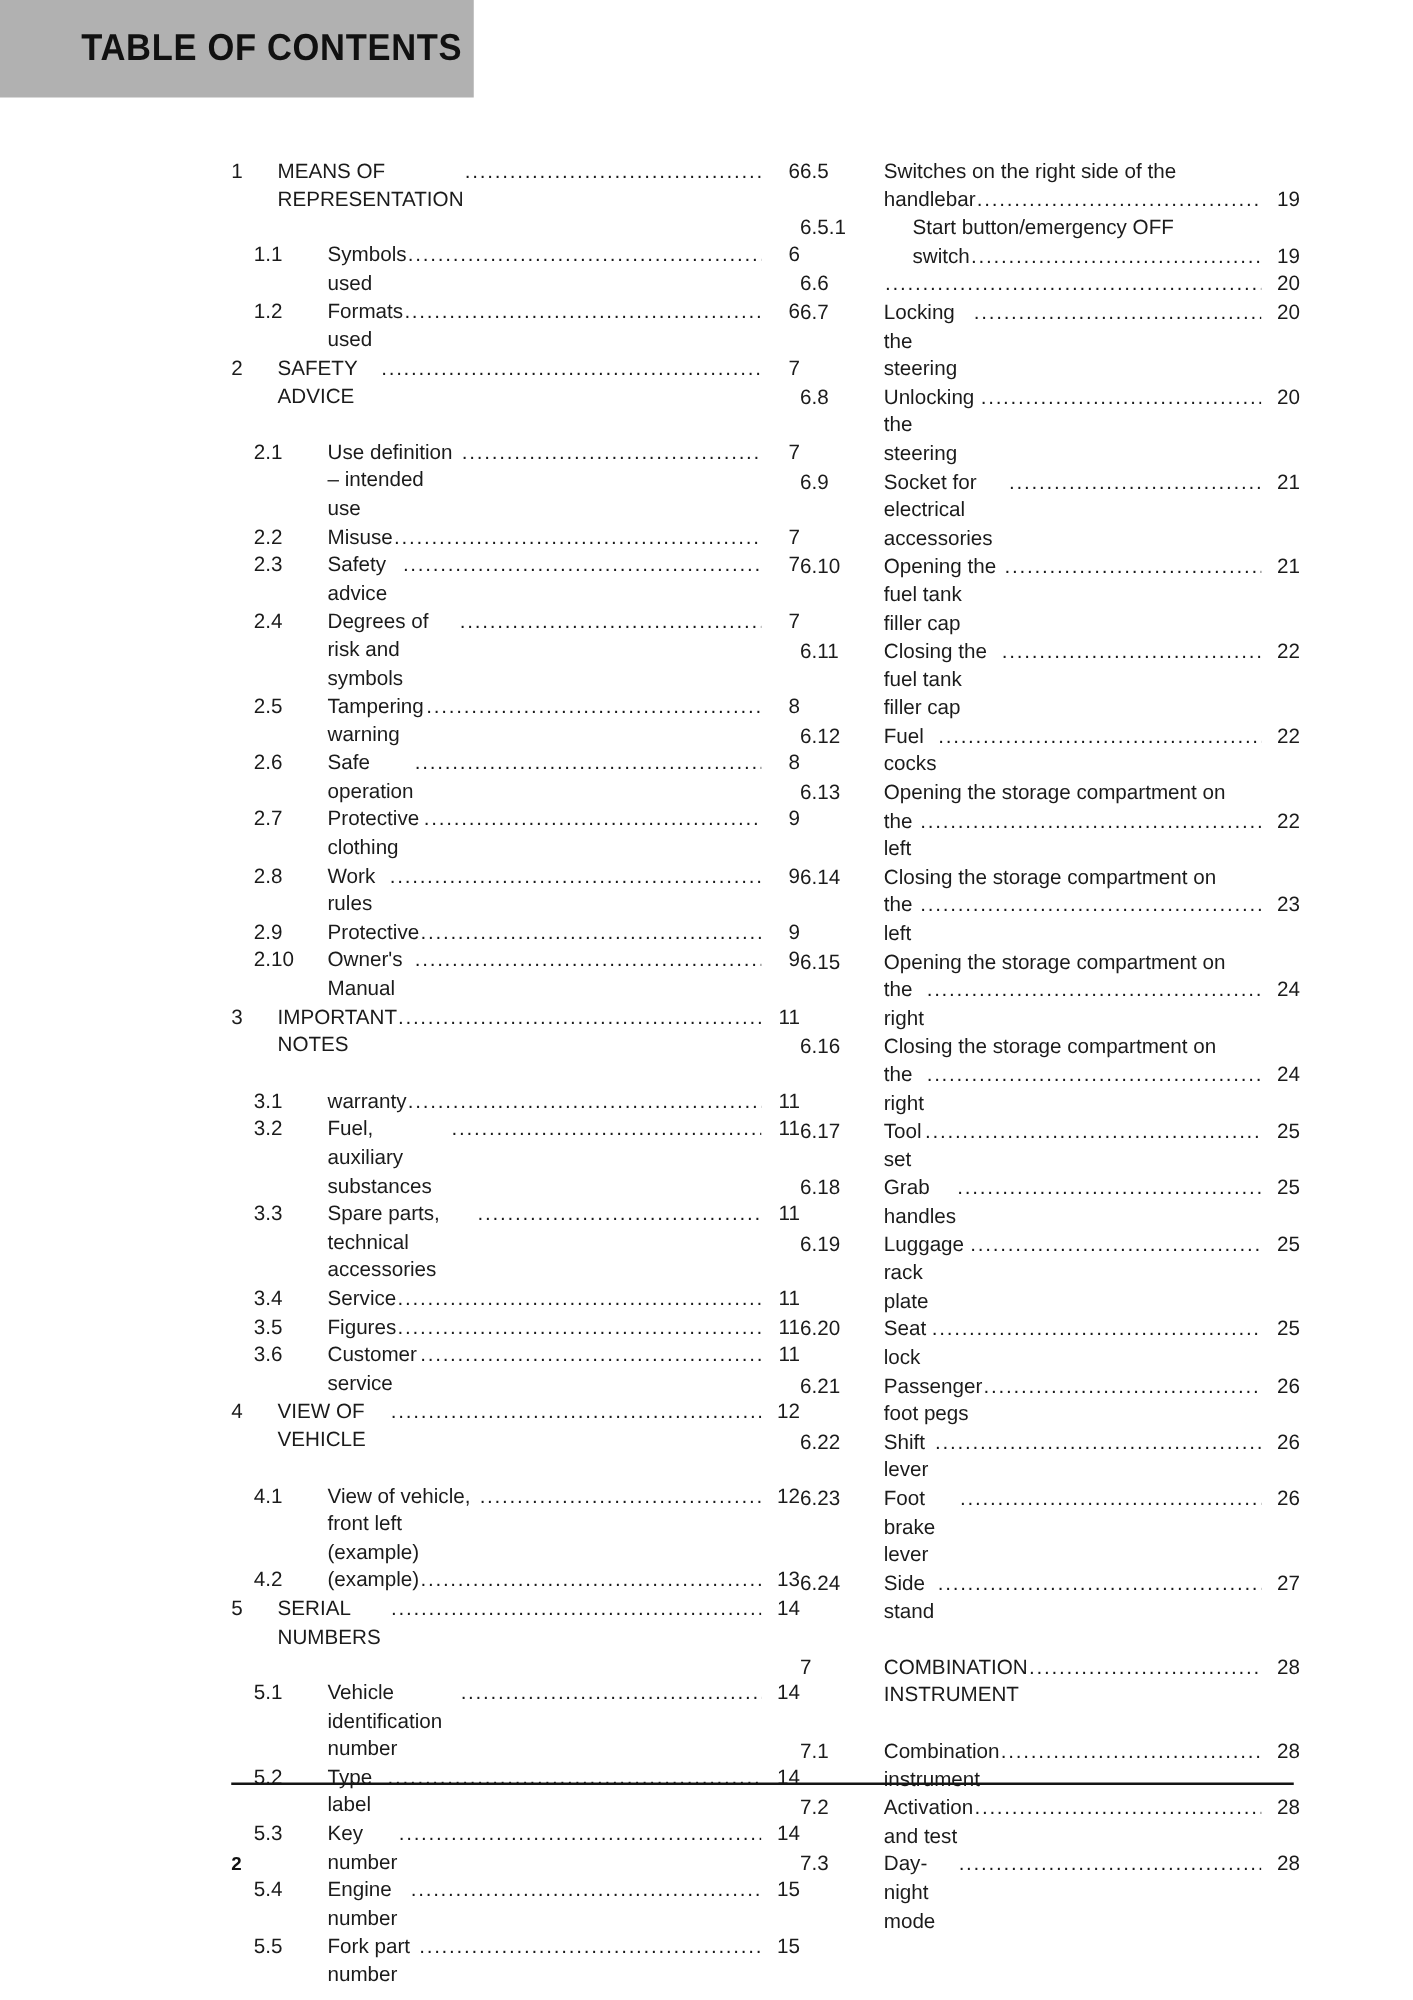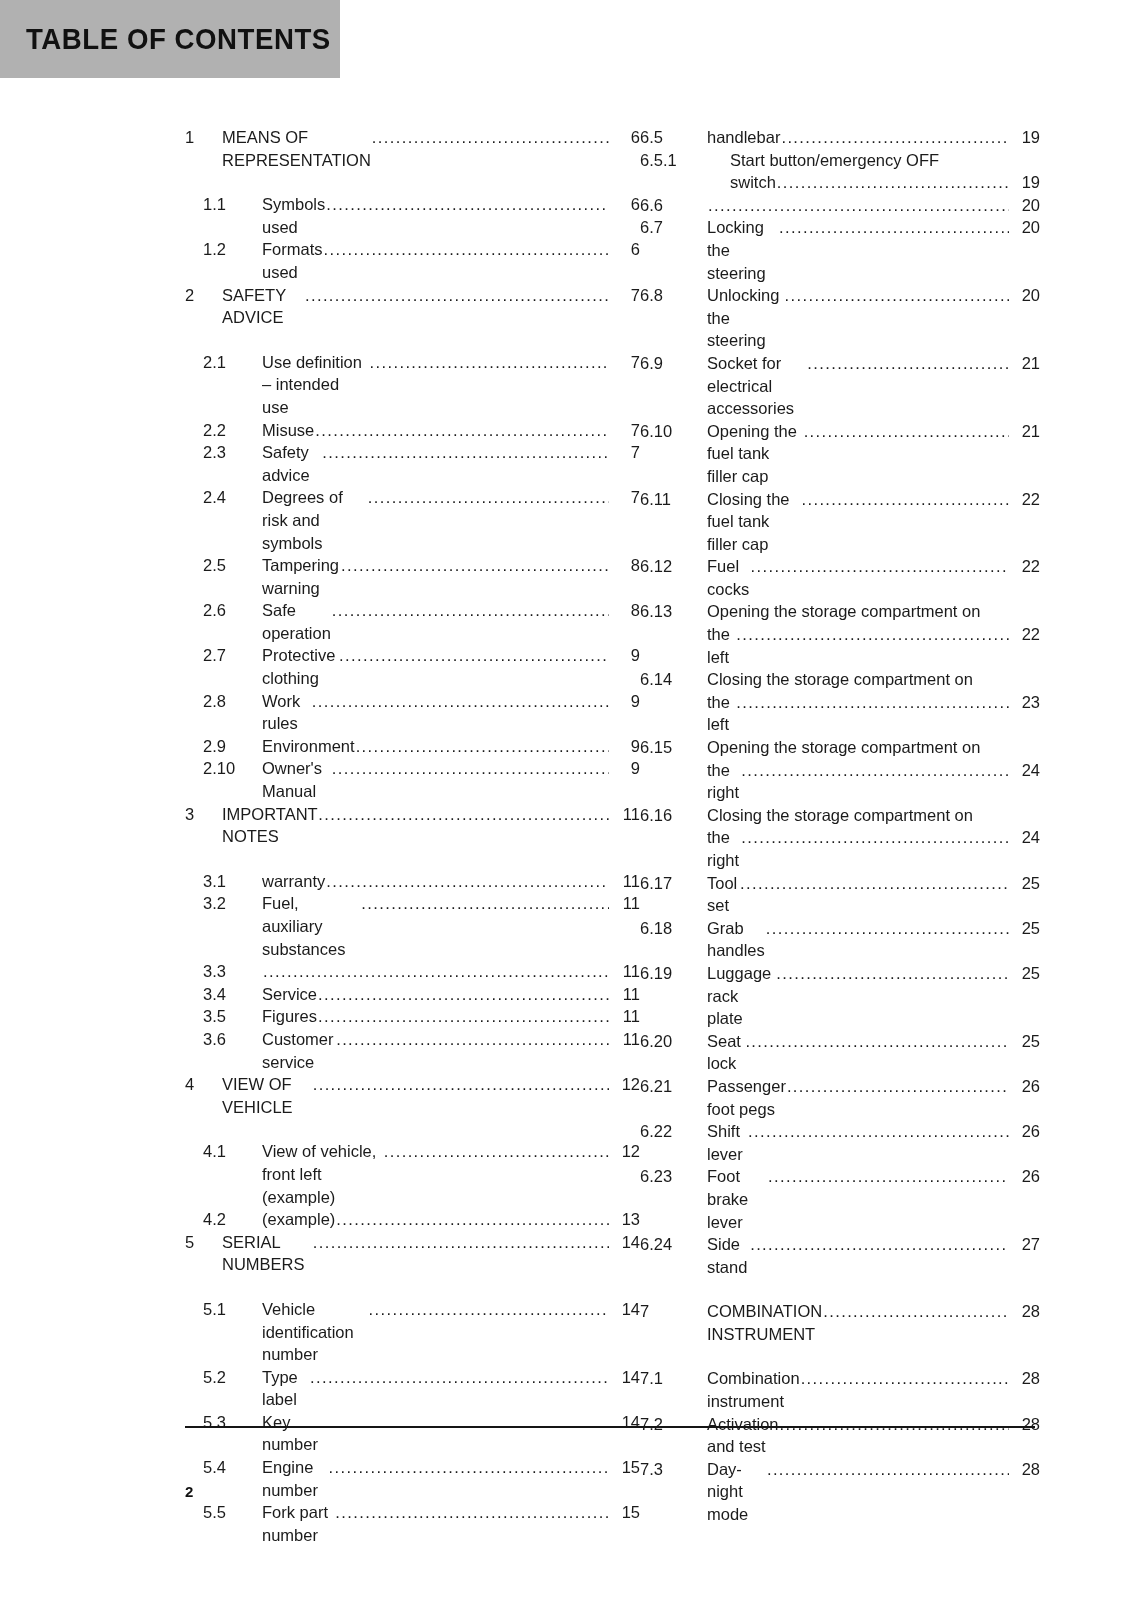--- a/index.html
+++ b/index.html
@@ -19,20 +19,21 @@
   
   .header-banner {
     position: absolute;
     left: 0;
     top: 0;
     width: 340px;
     height: 78px;
     background: #b1b1b1;
     display: flex;
     align-items: center;
+    padding-left: 39px;
   }
   .header-title {
     margin-left: 26px;
     font-family: "Liberation Sans Narrow", "Liberation Sans", sans-serif;
     font-size: 30px;
     font-weight: bold;
     letter-spacing: 0.6px;
     color: #111111;
     transform: scaleX(0.92);
     transform-origin: left center;
@@ -267,21 +268,21 @@
             <span class="entry-text">Work rules</span>
             <span class="leader">................................................................................</span>
             <span class="pageno">9</span>
           </div>
         </div>
       </div>
       <div class="toc-row lvl2">
         <div class="toc-num">2.9</div>
         <div class="toc-body">
           <div class="entry-inner">
-            <span class="entry-text">Environment</span>
+            <span class="entry-text">Protective</span>
             <span class="leader">................................................................................</span>
             <span class="pageno">9</span>
           </div>
         </div>
       </div>
       <div class="toc-row lvl2">
         <div class="toc-num">2.10</div>
         <div class="toc-body">
           <div class="entry-inner">
             <span class="entry-text">Owner's Manual</span>
@@ -317,20 +318,21 @@
             <span class="entry-text">Fuel, auxiliary substances</span>
             <span class="leader">................................................................................</span>
             <span class="pageno">11</span>
           </div>
         </div>
       </div>
       <div class="toc-row lvl2">
         <div class="toc-num">3.3</div>
         <div class="toc-body">
           <div class="entry-inner">
+            <span class="entry-text">Spare parts, technical accessories</span>
             <span class="leader">................................................................................</span>
             <span class="pageno">11</span>
           </div>
         </div>
       </div>
       <div class="toc-row lvl2">
         <div class="toc-num">3.4</div>
         <div class="toc-body">
           <div class="entry-inner">
             <span class="entry-text">Service</span>
@@ -447,20 +449,21 @@
             <span class="leader">................................................................................</span>
             <span class="pageno">15</span>
           </div>
         </div>
       </div>
     </div>
   <div class="toc-column right" id="col-right">
       <div class="toc-row lvl2">
         <div class="toc-num">6.5</div>
         <div class="toc-body">
+          <div class="wrap-line1">Switches on the right side of the</div>
           <div class="wrap-line2">
             <span class="entry-text">handlebar</span>
             <span class="leader">................................................................................</span>
             <span class="pageno">19</span>
           </div>
         </div>
       </div>
       <div class="toc-row lvl3">
         <div class="toc-num">6.5.1</div>
         <div class="toc-body">

